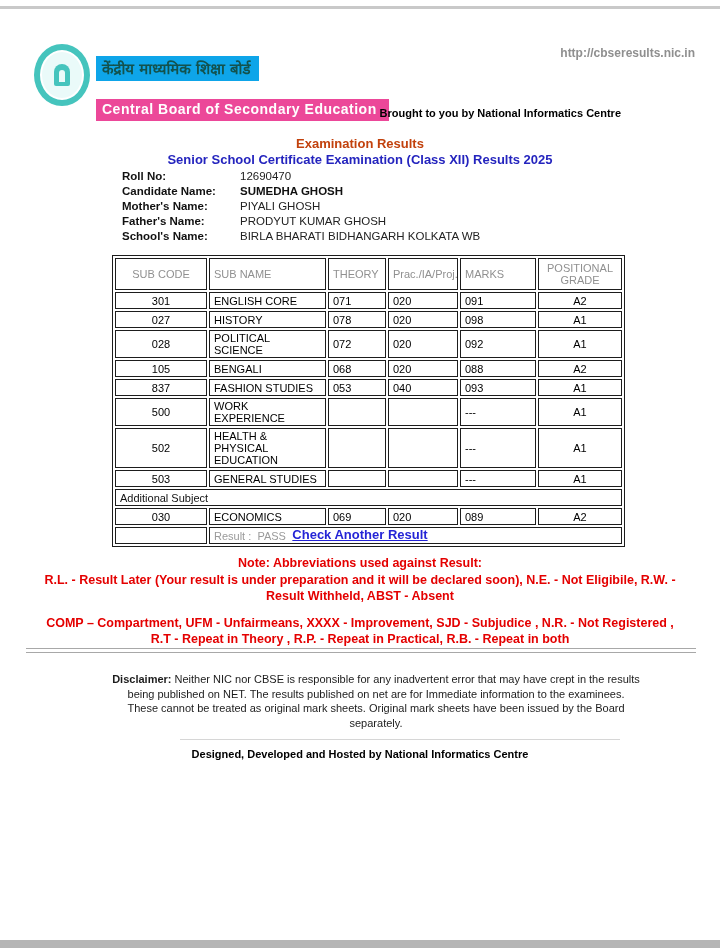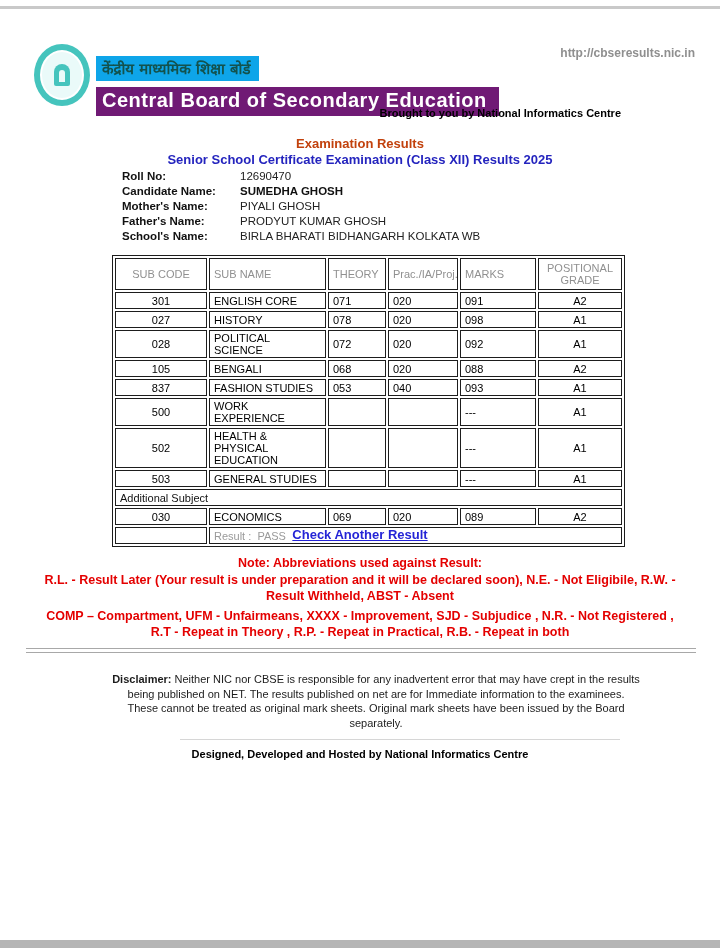--- a/index.html
+++ b/index.html
@@ -55,26 +55,26 @@
   .brand-hindi {
     display: inline-block;
     background: #0ea5e9;
     color: #13524d;
     font-size: 15px; font-weight: bold;
     padding: 2px 8px 3px 6px;
     font-family: "DejaVu Sans", sans-serif;
   }
   .brand-english {
     display: block;
-    background: #701a75;
+    background: #ec4899;
     color: #ffffff;
-    font-size: 20px; font-weight: bold;
+    font-size: 14px; font-weight: bold;
     letter-spacing: 0.5px;
     padding: 2px 12px 4px 6px;
-    margin-top: 6px;
+    margin-top: 18px;
     width: max-content;
   }
   .site-url {
     position: absolute; top: 46px; right: 25px;
     color: #8f8f8f; font-size: 12px; font-weight: bold;
   }
   .brought-by {
     position: absolute; top: 107px; right: 99px;
     color: #000000; font-size: 11px; font-weight: bold;
   }
@@ -137,21 +137,21 @@
   }
   .note-heading {
     position: absolute; top: 556px; width: 100%;
     text-align: center; color: #e40000; font-size: 12.5px; font-weight: bold;
   }
   .note-block {
     position: absolute; top: 572px; left: 38px; width: 644px;
     text-align: center; color: #e40000; font-size: 12.5px; font-weight: bold;
     line-height: 16px;
   }
-  .note-block .para2 { margin-top: 4px; }
+  .note-block .para2 { margin-top: 11px; }
 
   
   .double-rule {
     position: absolute; top: 648px; left: 26px; width: 670px; height: 5px;
     border-top: 1px solid #a8a8a8;
     border-bottom: 1px solid #a8a8a8;
   }
   .disclaimer {
     position: absolute; top: 672px; left: 112px; width: 528px;
     text-align: center; font-size: 11px; color: #1c1c1c; line-height: 14.5px;

